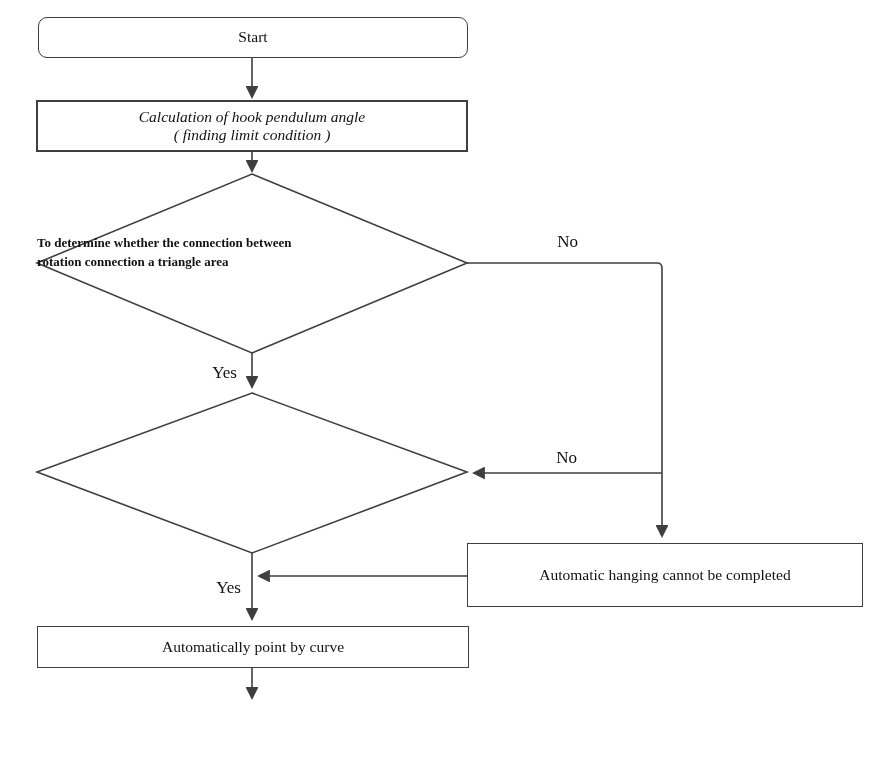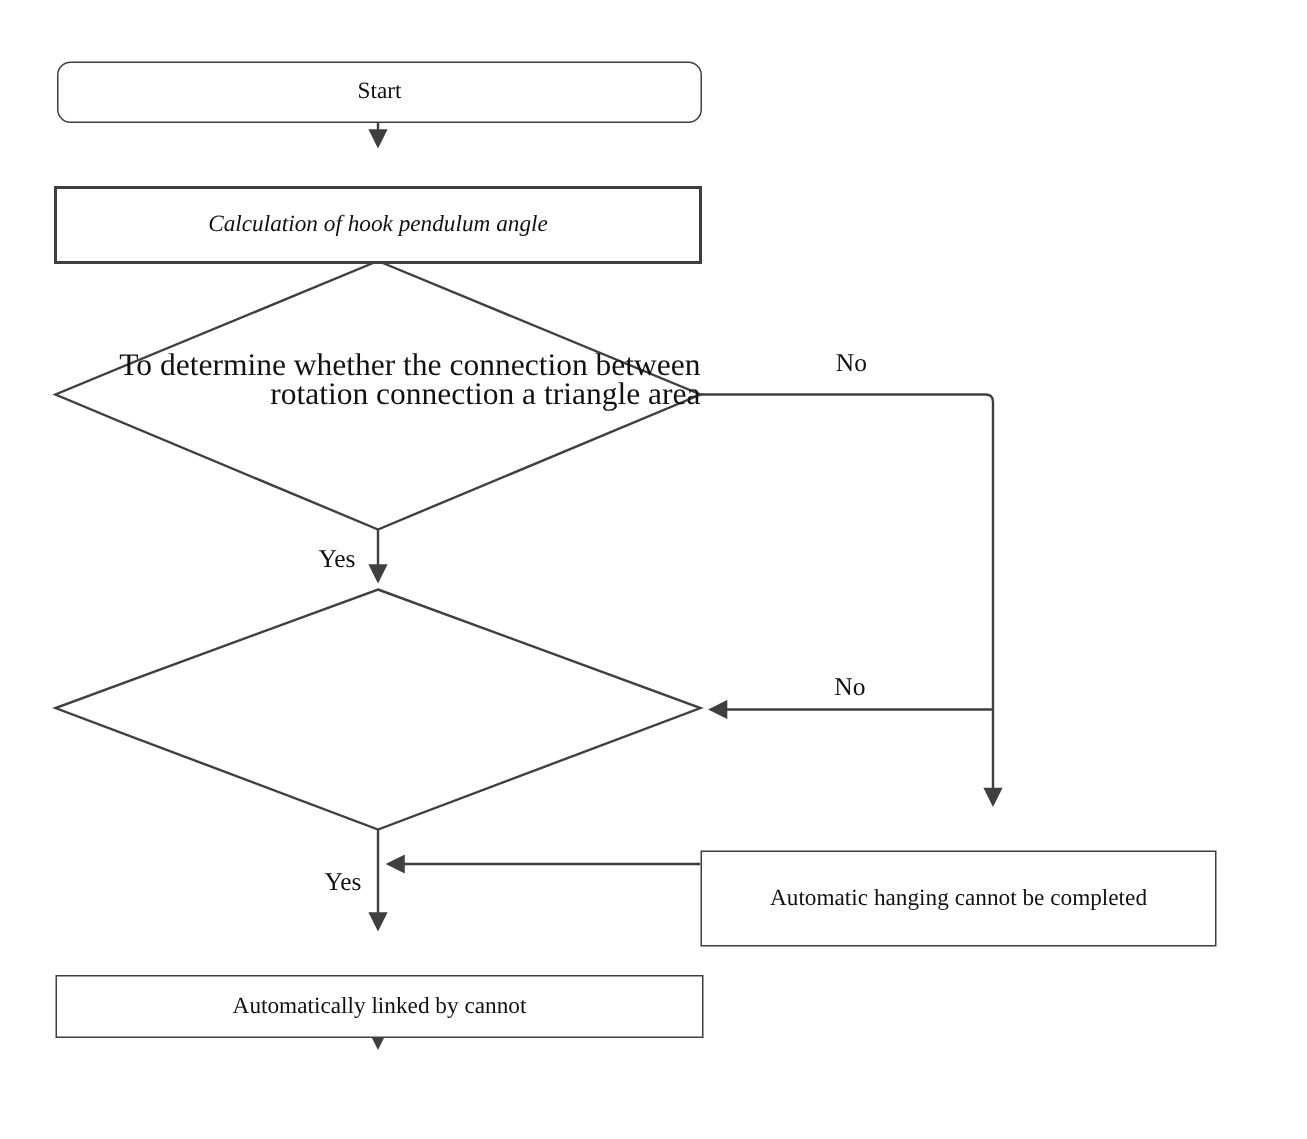--- a/index.html
+++ b/index.html
@@ -20,30 +20,30 @@
     box-sizing: border-box;
     border: 1.6px solid #3f3f3f;
     background: #ffffff;
     display: flex;
     flex-direction: column;
     align-items: center;
     justify-content: center;
     text-align: left;
     font-size: 15.5px;
     line-height: 18.5px;
-    margin-top: 24px;
   }
   .node.thick { border-width: 2px; }
   .node.rounded { border-radius: 9px; }
   .overlay {
     position: absolute;
-    text-align: right;
-    font-size: 21px;
+    text-align: left;
+    font-size: 13px;
     line-height: 18.5px;
     pointer-events: none;
+    font-weight: bold;
   }
   .edge-label {
     position: absolute;
     width: 34px;
     text-align: right;
     font-size: 17px;
     line-height: 17px;
     background: transparent;
   }
 </style>
@@ -78,34 +78,35 @@
     <polygon class="shape" points="252,174 467,263 252,353 37,263"></polygon>
     <polygon class="shape" points="252,393 467,472 252,553 37,472"></polygon>
   </svg>
 
   <div class="node rounded" style="left:38px; top:17px; width:430px; height:41px;">
     <div>Start</div>
   </div>
 
   <div class="node thick" style="left:36px; top:100px; width:432px; height:52px;font-style:italic;">
     <div>Calculation of hook pendulum angle</div>
+    <div>( finding limit condition )</div>
   </div>
 
   <div class="overlay" style="left:37px; top:234px; width:430px;">
     <div>To determine whether the connection between</div>
     <div>rotation connection a triangle area</div>
   </div>
 
 
-  <div class="node" style="left:467px; top:543px; width:344px; height:64px;">
+  <div class="node" style="left:467px; top:543px; width:396px; height:64px;">
     <div>Automatic hanging cannot be completed</div>
   </div>
 
   <div class="node" style="left:37px; top:626px; width:432px; height:42px;">
-    <div>Automatically linked by cannot</div>
+    <div>Automatically point by curve</div>
   </div>
 
 
   <div class="edge-label" style="left:544px; top:233px;">No</div>
   <div class="edge-label" style="left:203px; top:364px;">Yes</div>
   <div class="edge-label" style="left:543px; top:449px;">No</div>
   <div class="edge-label" style="left:207px; top:579px;">Yes</div>
 
 </div>
 

